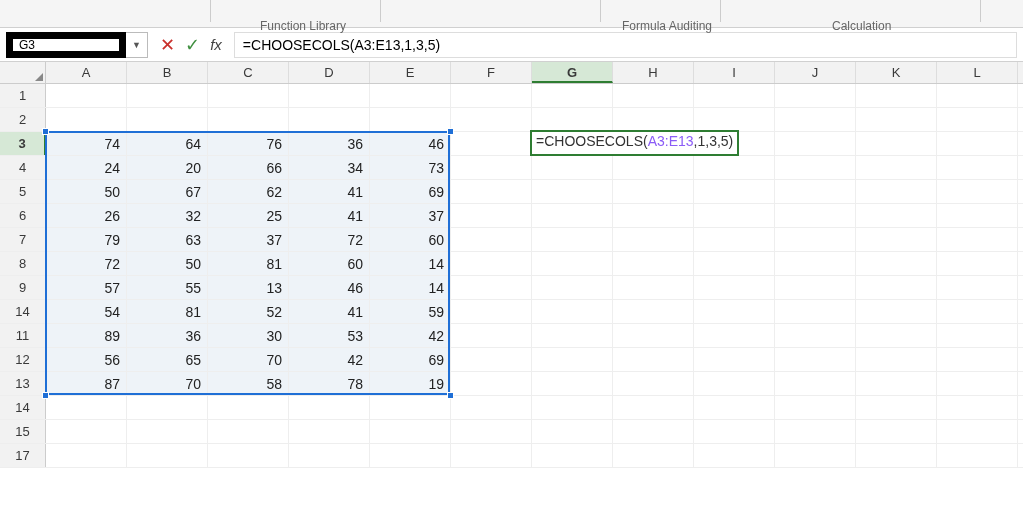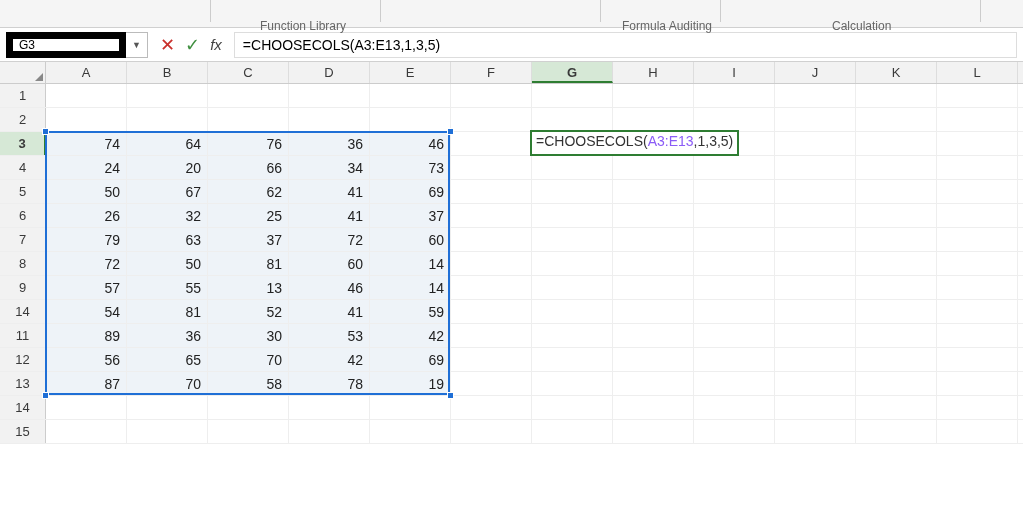--- a/index.html
+++ b/index.html
@@ -306,20 +306,35 @@
         <div class="cell"></div>
         <div class="cell"></div>
         <div class="cell"></div>
         <div class="cell"></div>
         <div class="cell"></div>
         <div class="cell"></div>
         <div class="cell"></div>
         <div class="cell"></div>
         <div class="cell"></div>
       </div>
+      <div class="row">
+        <div class="row-h">17</div>
+        <div class="cell"></div>
+        <div class="cell"></div>
+        <div class="cell"></div>
+        <div class="cell"></div>
+        <div class="cell"></div>
+        <div class="cell"></div>
+        <div class="cell"></div>
+        <div class="cell"></div>
+        <div class="cell"></div>
+        <div class="cell"></div>
+        <div class="cell"></div>
+        <div class="cell"></div>
+      </div>
     </div>
 
   <div class="selection-border" id="sel-border" style="left: 45px; top: 69px; width: 405px; height: 264px; border-color: rgb(31, 111, 214);"></div>
   <div class="sel-handle" id="sel-h-tl" style="left: 42px; top: 66px; background: rgb(31, 111, 214);"></div>
   <div class="sel-handle" id="sel-h-tr" style="left: 447px; top: 66px; background: rgb(31, 111, 214);"></div>
   <div class="sel-handle" id="sel-h-bl" style="left: 42px; top: 330px; background: rgb(31, 111, 214);"></div>
   <div class="sel-handle" id="sel-h-br" style="left: 447px; top: 330px; background: rgb(31, 111, 214);"></div>
 
   <div class="active-cell" id="active-cell" style="left: 530px; top: 68px; min-height: 26px;">
     <span class="formula-text">

